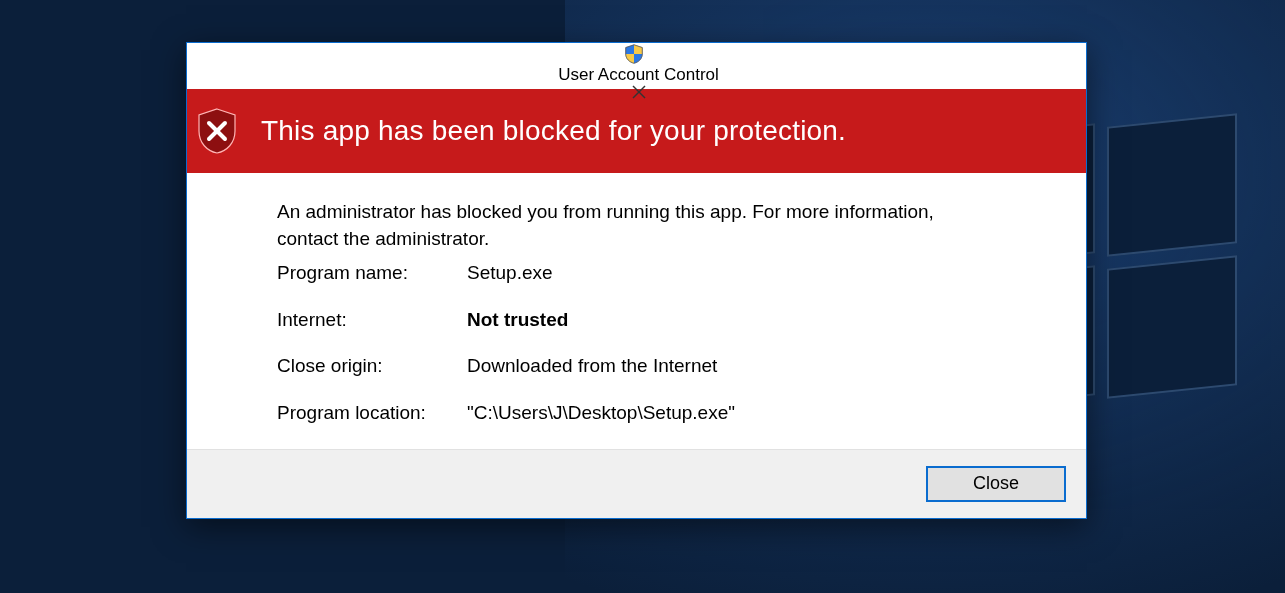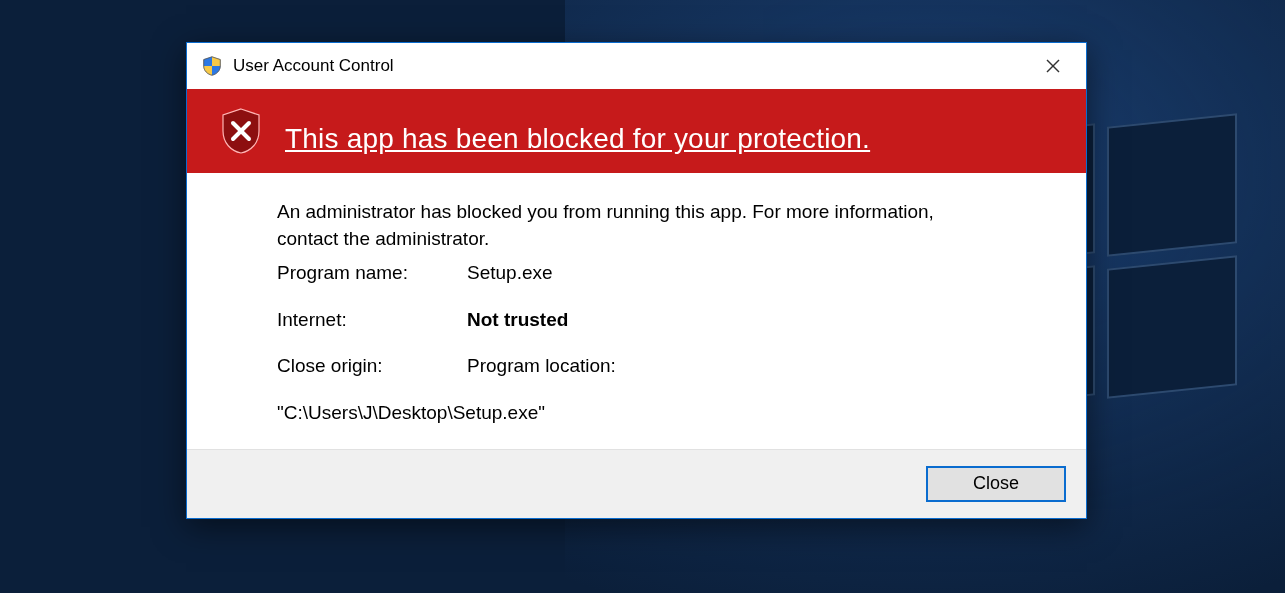--- a/index.html
+++ b/index.html
@@ -52,20 +52,21 @@
       background: #ffffff;
       border: 1px solid #0a6ccf;
       box-shadow: 0 8px 30px rgba(0,0,0,0.5);
     }
     .titlebar {
       display: flex;
       align-items: center;
       height: 46px;
       padding: 0 10px 0 14px;
       background: #fff;
+      flex-direction: column;
     }
     .titlebar .uac-shield {
       width: 22px;
       height: 22px;
       margin-right: 10px;
       flex: 0 0 auto;
     }
     .titlebar .title {
       font-size: 17px;
       color: #000;
@@ -80,25 +81,24 @@
       cursor: pointer;
       font-size: 20px;
       color: #333;
       background: transparent;
       border: none;
     }
 
     .banner {
       background: #c61a1b;
       color: #fff;
-      padding: 18px 32px;
-      display: flex;
-      align-items: flex-end;
+      padding: 18px 8px;
+      display: flex;
+      align-items: center;
       gap: 22px;
-      text-decoration: underline;
     }
     .banner .shield-x {
       width: 44px;
       height: 48px;
       flex: 0 0 auto;
     }
     .banner .headline {
       font-size: 28px;
       font-weight: 400;
       letter-spacing: 0.2px;
@@ -185,20 +185,21 @@
   <div class="body">
     <div class="message">An administrator has blocked you from running this app. For more information, contact the administrator.</div>
     <div class="details">
       <div class="label">Program name:</div>
       <div class="value">Setup.exe</div>
 
       <div class="label">Internet:</div>
       <div class="value bold">Not trusted</div>
 
       <div class="label">Close origin:</div>
+      <div class="value">Downloaded from the Internet</div>
 
       <div class="label">Program location:</div>
       <div class="value">"C:\Users\J\Desktop\Setup.exe"</div>
     </div>
   </div>
 
   <div class="footer">
     <button class="close-action">Close</button>
   </div>
 

